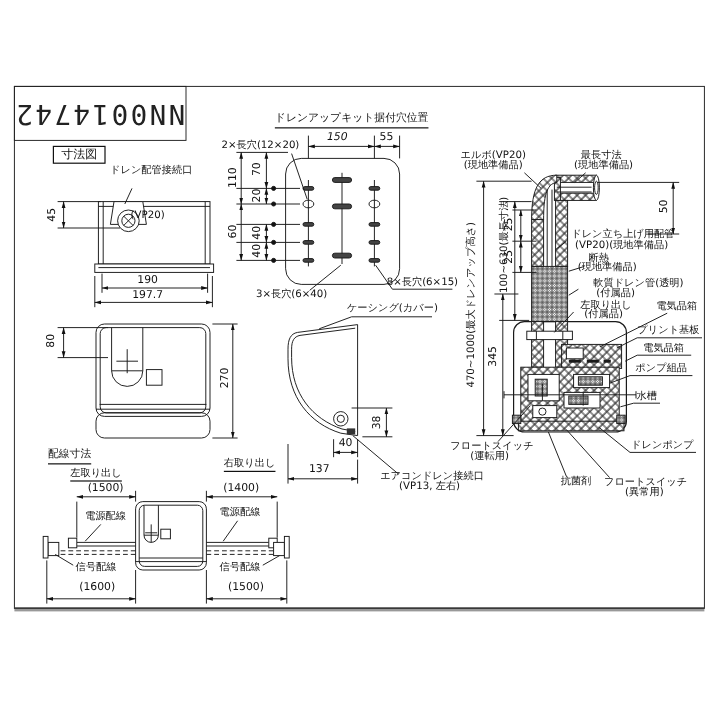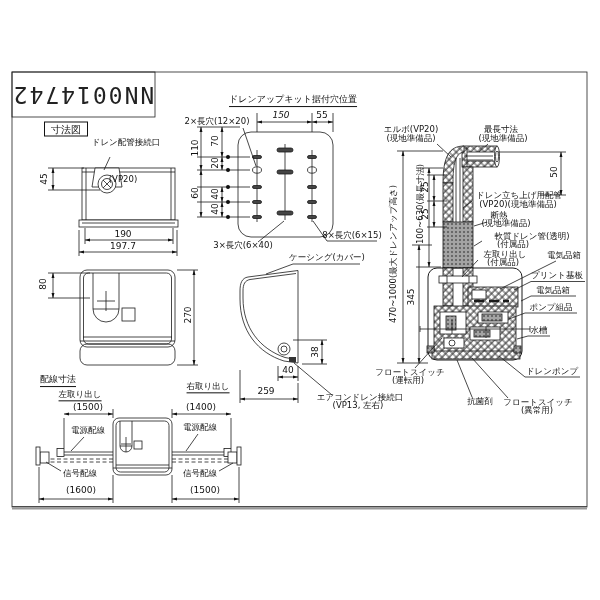--- a/index.html
+++ b/index.html
@@ -298,21 +298,21 @@
 <div class="lbl v t9" style="left:196px;top:148px;">110</div>
 <div class="lbl v t9" style="left:216px;top:141px;">70</div>
 <div class="lbl v t9" style="left:216px;top:163px;">20</div>
 <div class="lbl v t9" style="left:196px;top:193px;">60</div>
 <div class="lbl v t9" style="left:216px;top:194px;">40</div>
 <div class="lbl v t9" style="left:216px;top:209px;">40</div>
 
 <div class="lbl" style="left:327px;top:258px;">ケーシング(カバー)</div>
 <div class="lbl v t9" style="left:316px;top:352px;">38</div>
 <div class="lbl t9" style="left:288px;top:371px;">40</div>
-<div class="lbl t9" style="left:266px;top:392px;">259</div>
+<div class="lbl t9" style="left:266px;top:392px;">137</div>
 <div class="lbl" style="left:360px;top:398px;">エアコンドレン接続口</div>
 <div class="lbl" style="left:358px;top:406px;">(VP13, 左右)</div>
 
 <div class="lbl" style="left:411px;top:130px;">エルボ(VP20)</div>
 <div class="lbl" style="left:411px;top:139px;">(現地準備品)</div>
 <div class="lbl" style="left:501px;top:130px;">最長寸法</div>
 <div class="lbl" style="left:503px;top:139px;">(現地準備品)</div>
 <div class="lbl v t9" style="left:555px;top:172px;">50</div>
 <div class="lbl v t9" style="left:426px;top:187px;">25</div>
 <div class="lbl v t9" style="left:426px;top:214px;">25</div>

